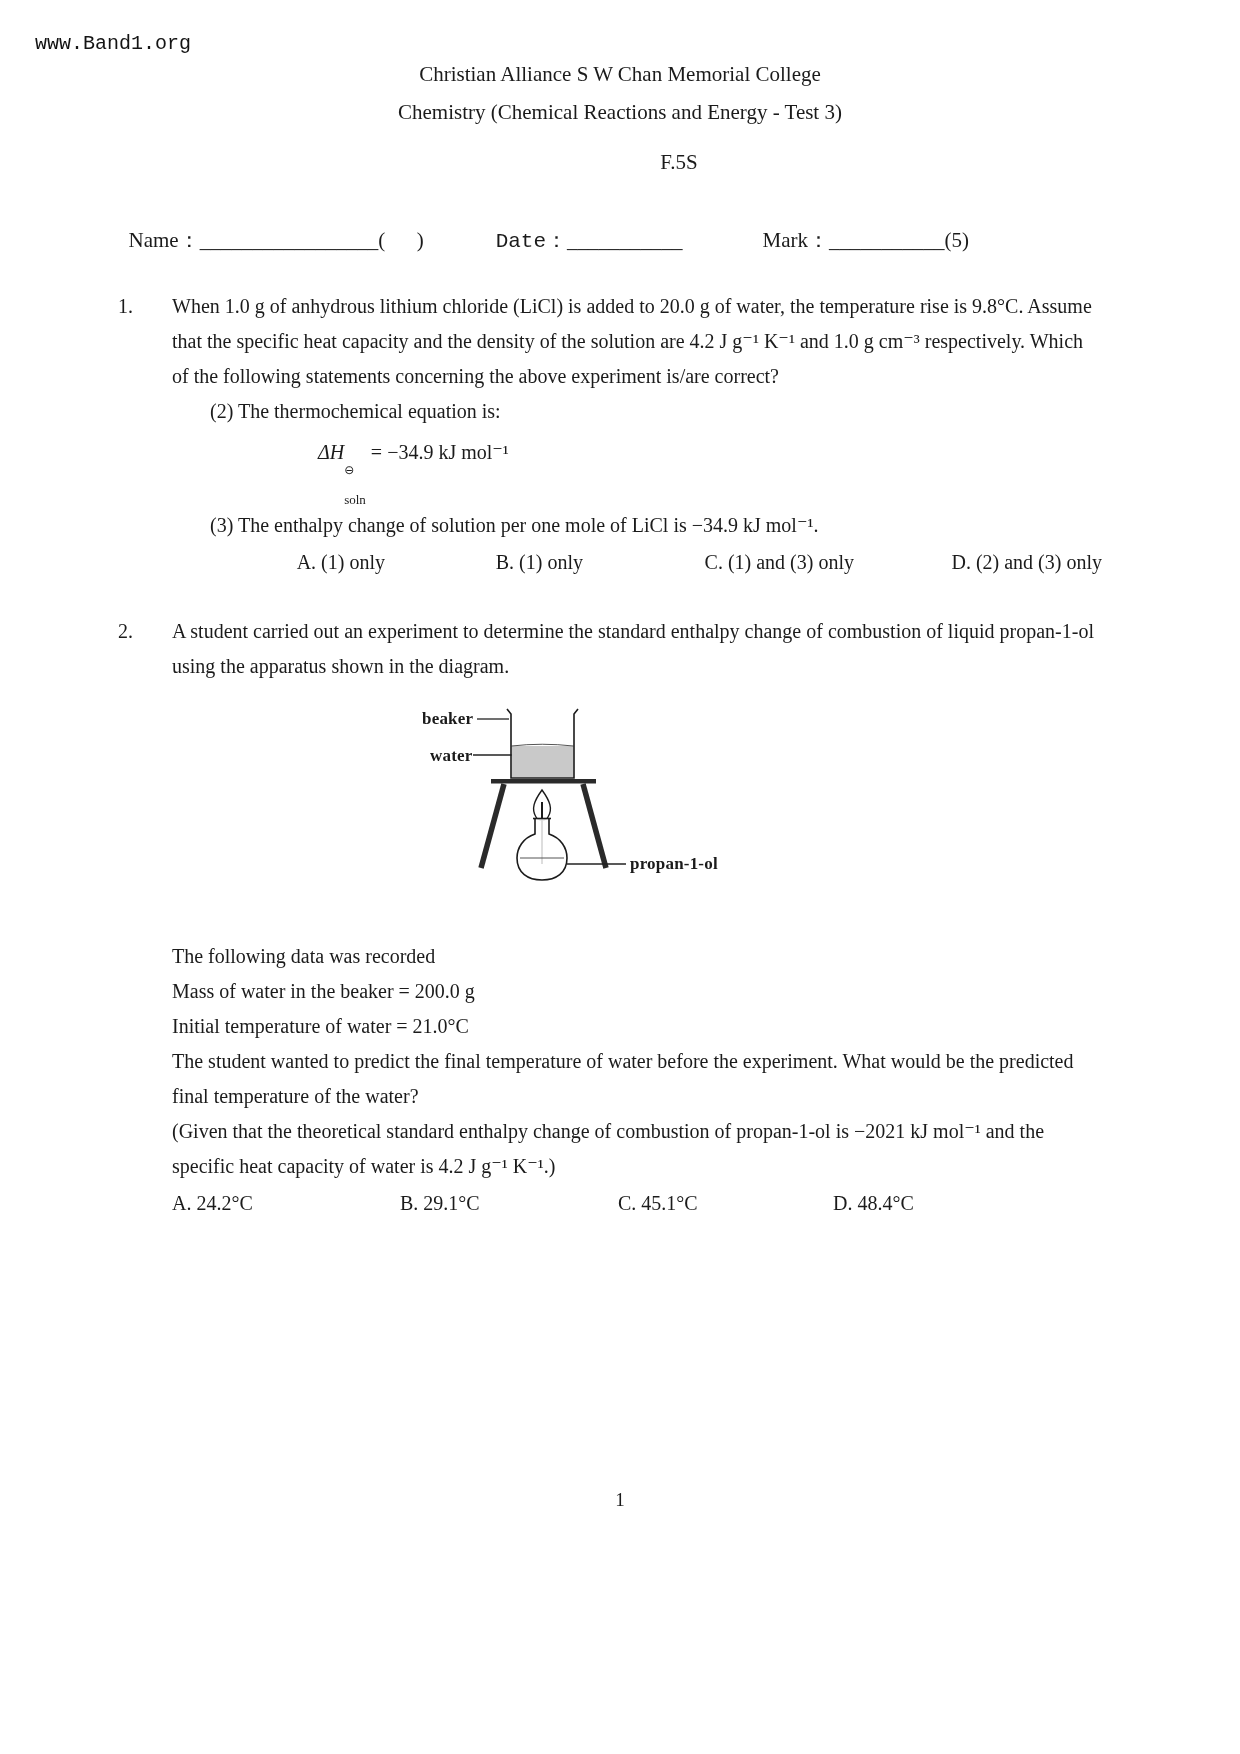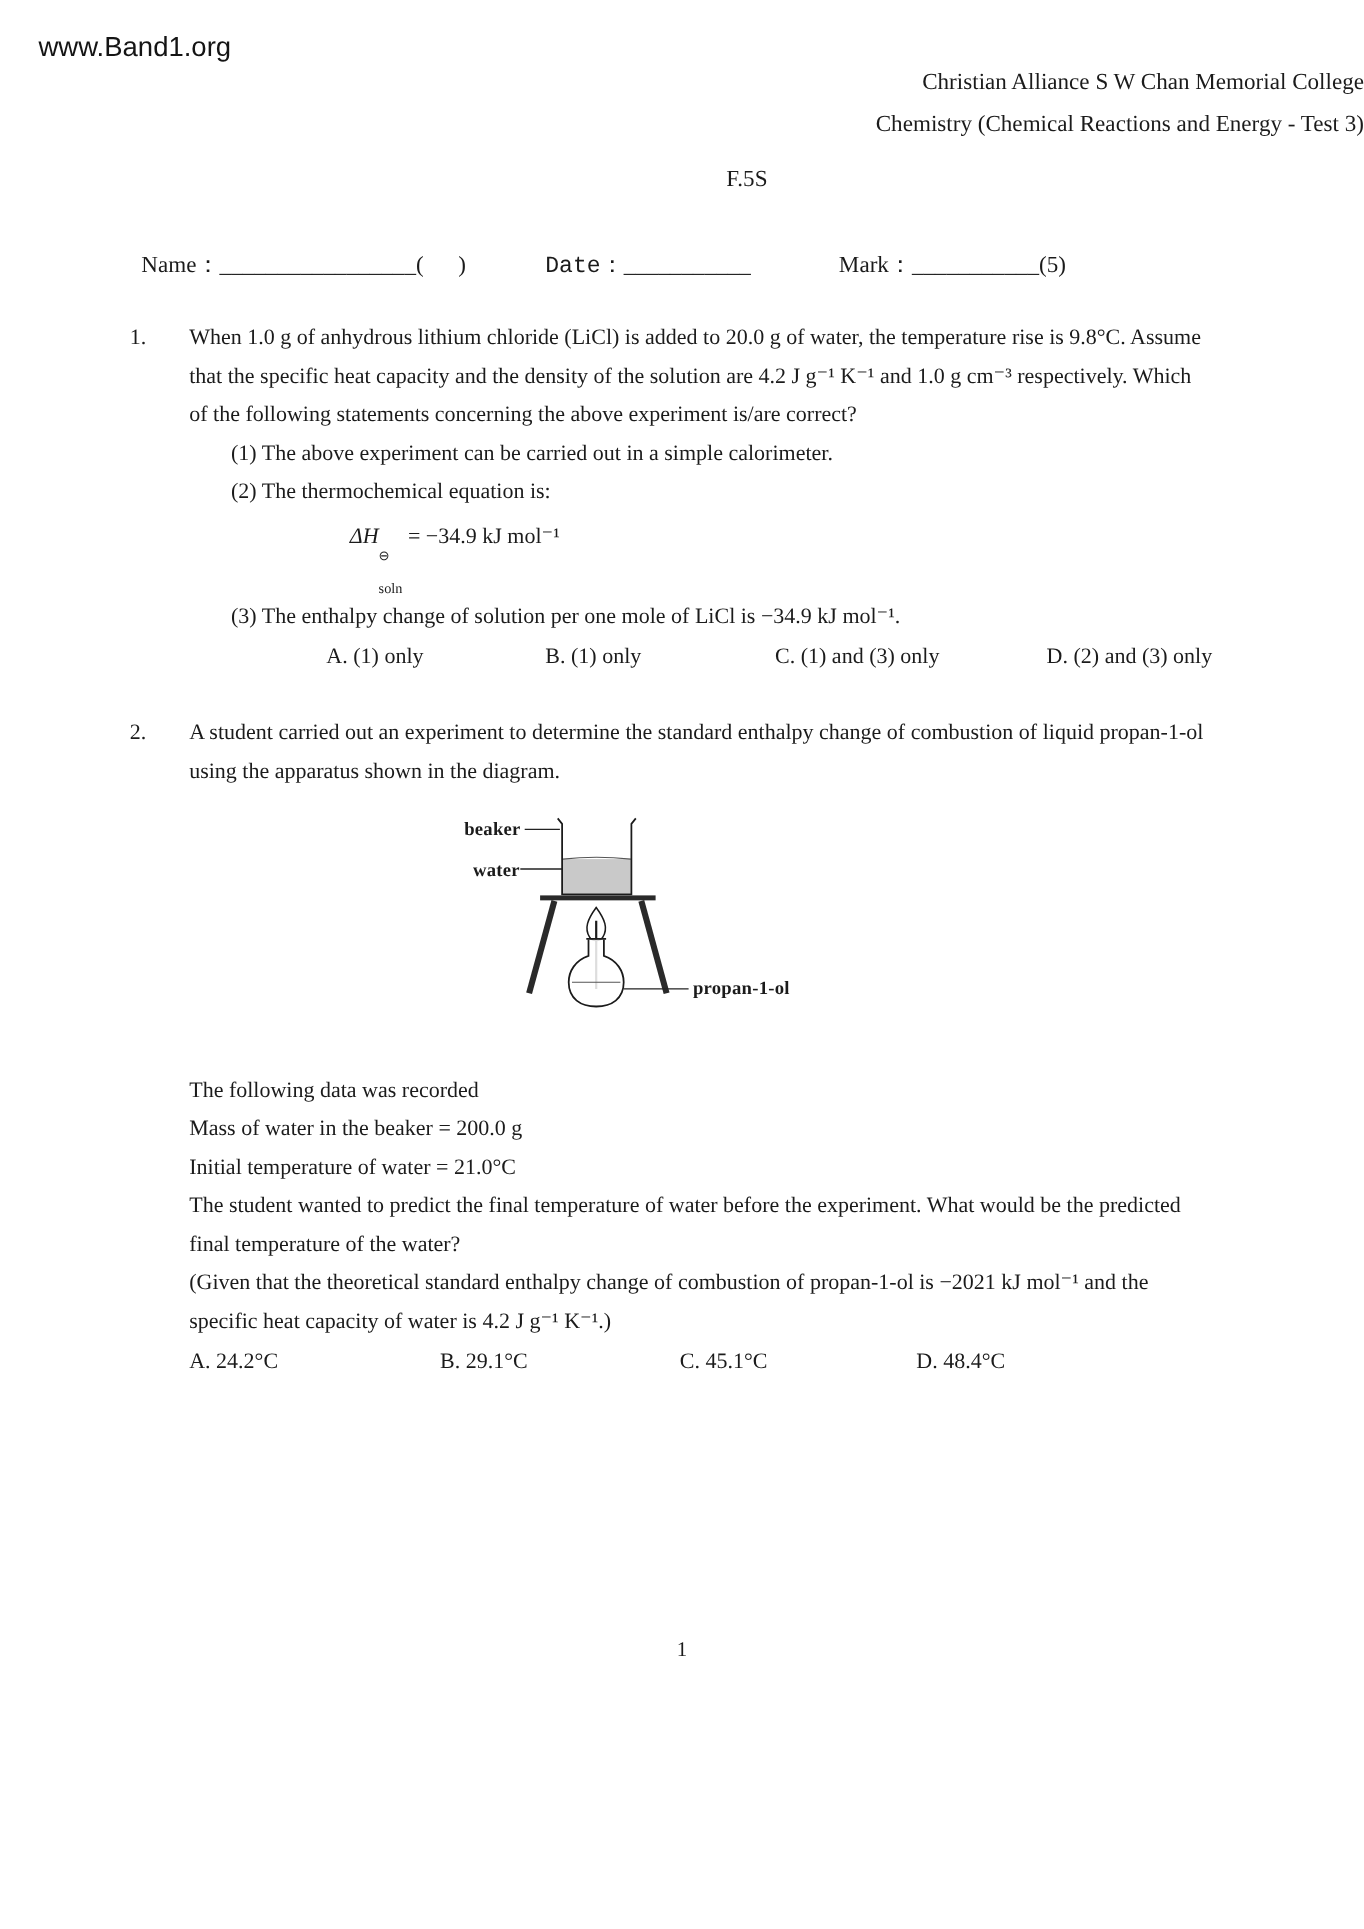--- a/index.html
+++ b/index.html
@@ -5,24 +5,24 @@
   * { margin:0; padding:0; box-sizing:border-box; }
   html,body { background:#ffffff; }
   body {
     width:1240px; height:1754px; position:relative;
     font-family:"Liberation Serif","DejaVu Serif",serif;
     color:#1b1b1b; font-size:20px; line-height:35px;
     overflow:hidden;
   }
   .watermark {
     position:absolute; top:26px; left:35px;
-    font-family:Liberation Sans, sans-serif;
-    font-size:25px; color:#141414;
+    font-family:Liberation Mono, monospace;
+    font-size:20px; color:#141414;
   }
-  .center-head { padding-top:55px; text-align:right; font-size:21px; line-height:38px; }
+  .center-head { padding-top:55px; text-align:center; font-size:21px; line-height:38px; }
   .class-line { margin:14px 0 0 118px; font-size:21px;text-align:center; }
   .info-row { margin:8px 0 0 118px; font-size:21px; white-space:pre; }
   .info-row .ml-date { margin-left:72px;font-family:Liberation Mono, monospace; }
   .info-row .ml-mark { margin-left:80px; }
   .question { margin-left:118px; display:flex; }
   .q1 { margin-top:30px; }
   .q2 { margin-top:34px; }
   .qnum { width:54px; flex:0 0 54px; }
   .qbody { width:930px; }
   .substmt { margin-left:38px; text-indent:-38px; padding-left:38px; }
@@ -64,21 +64,20 @@
 <div class="class-line">F.5S</div>
 
 <div class="info-row">
   <span>Name：</span><span>_________________</span><span>(      )</span><span class="ml-date">Date：</span><span>___________</span><span class="ml-mark">Mark：</span><span>___________</span><span>(5)</span>
 </div>
 
 <div class="question q1">
   <div class="qnum">1.</div>
   <div class="qbody">
     <p>When 1.0 g of anhydrous lithium chloride (LiCl) is added to 20.0 g of water, the temperature rise is 9.8°C. Assume that the specific heat capacity and the density of the solution are 4.2 J g⁻¹ K⁻¹ and 1.0 g cm⁻³ respectively. Which of the following statements concerning the above experiment is/are correct?</p>
-    <div class="substmt">(1) The above experiment can be carried out in a simple calorimeter.</div>
     <div class="substmt">(2) The thermochemical equation is:</div>
     <div class="eq">
       <span class="dh-group"><span class="dh">ΔH</span><span class="stack"><span class="std">⊖</span><span>soln</span></span><span> = −34.9 kJ mol⁻¹</span></span>
     </div>
     <div class="substmt">(3) The enthalpy change of solution per one mole of LiCl is −34.9 kJ mol⁻¹.</div>
     <div class="options q1opts">
       <span>A.  (1) only</span>
       <span>B.  (1) only</span>
       <span>C.  (1) and (3) only</span>
       <span>D.  (2) and (3) only</span>

